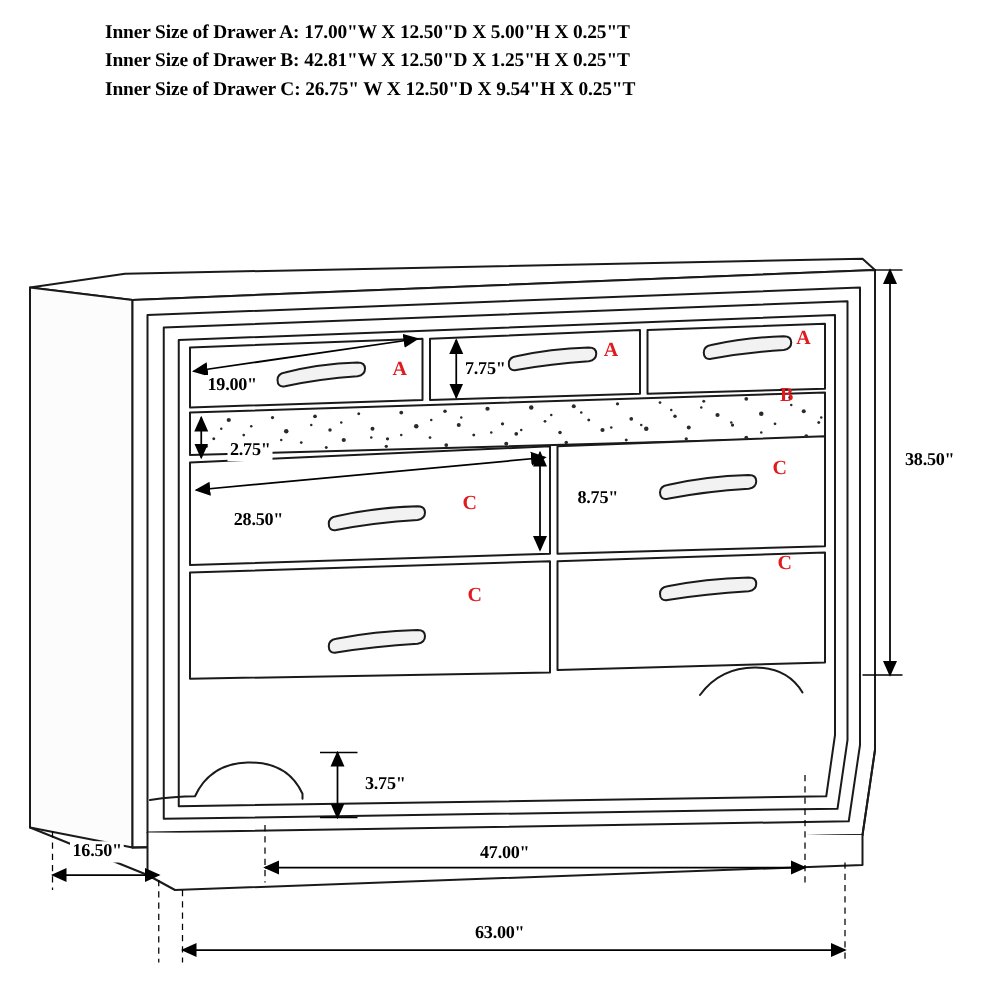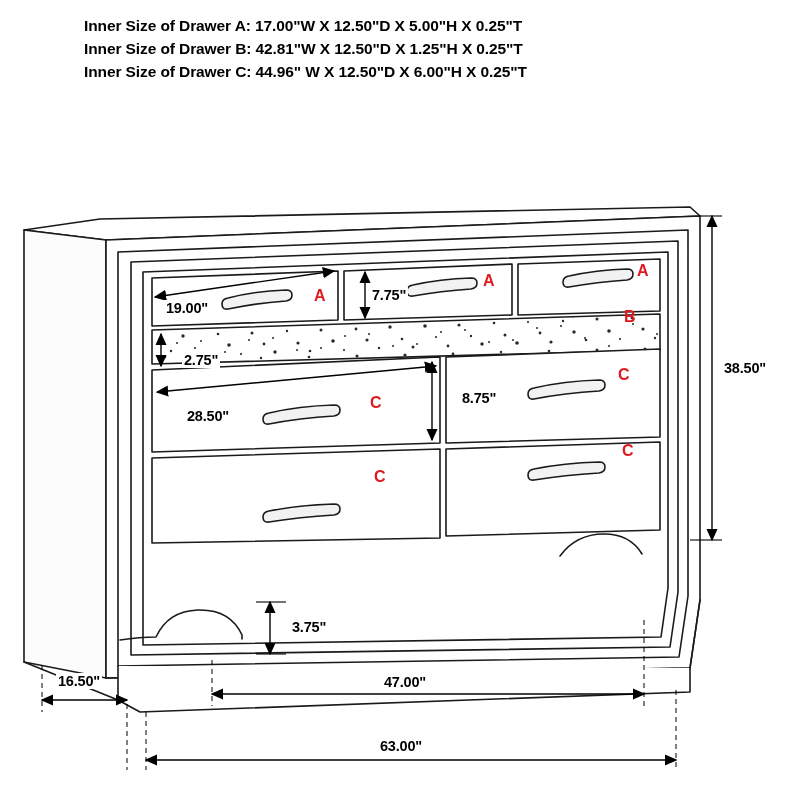--- a/index.html
+++ b/index.html
@@ -12,20 +12,21 @@
     height: 800px;
     font-family: "Liberation Sans", sans-serif;
     color: #000000;
     position: relative;
     overflow: hidden;
   }
   #root {
     position: relative;
     width: 800px;
     height: 800px;
+    font-family: Liberation Serif, serif;
   }
   .spec-block {
     position: absolute;
     left: 84px;
     top: 14px;
     width: 680px;
   }
   .spec-line {
     font-size: 15.5px;
     font-weight: bold;
@@ -58,21 +59,21 @@
   }
 </style>
 </head>
 <body>
 
 <div id="root">
 
   <div class="spec-block">
     <div class="spec-line">Inner Size of Drawer A: 17.00"W X 12.50"D X 5.00"H X 0.25"T</div>
     <div class="spec-line">Inner Size of Drawer B: 42.81"W X 12.50"D X 1.25"H X 0.25"T</div>
-    <div class="spec-line">Inner Size of Drawer C: 44.96" W X 12.50"D X 6.00"H X 0.25"T</div>
+    <div class="spec-line">Inner Size of Drawer C: 26.75" W X 12.50"D X 9.54"H X 0.25"T</div>
   </div>
 
   <svg class="diagram" viewBox="0 0 800 800">
     <g fill="none" stroke="#1a1a1a" stroke-width="1.6" stroke-linejoin="round" stroke-linecap="round">
 
       <path d="M24,230 L100,219 L690,207 L700,216 L106,240 Z" fill="#ffffff"></path>
 
       <path d="M24,230 L24,662 L106,678 L106,240 Z" fill="#fcfcfc"></path>
 
       <path d="M106,240 L700,216 L700,600 L690,668 L106,678 Z" fill="#ffffff"></path>

